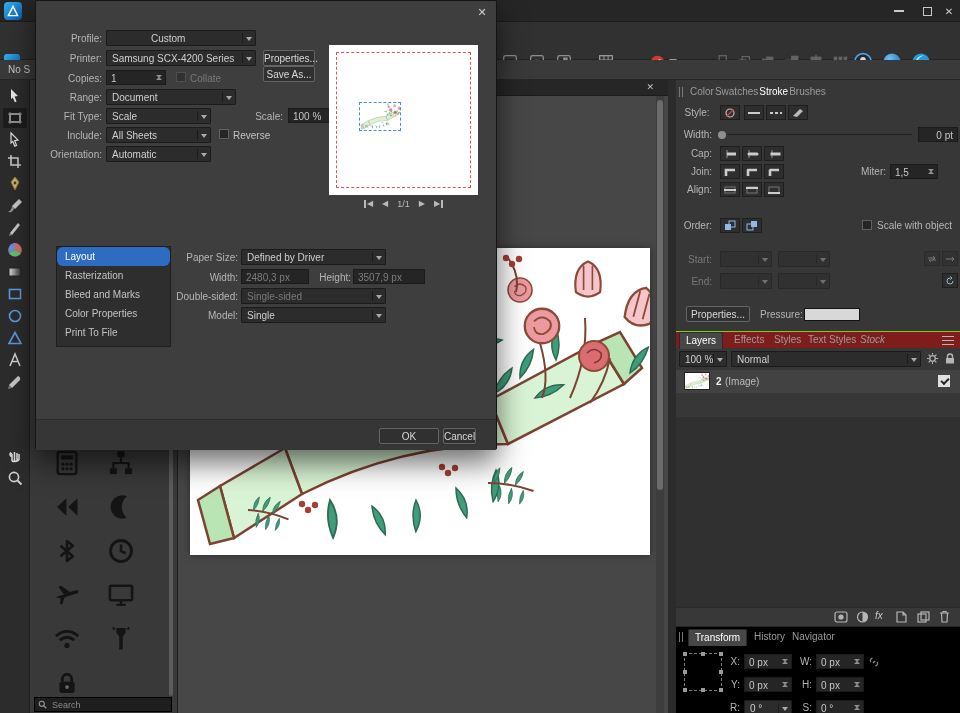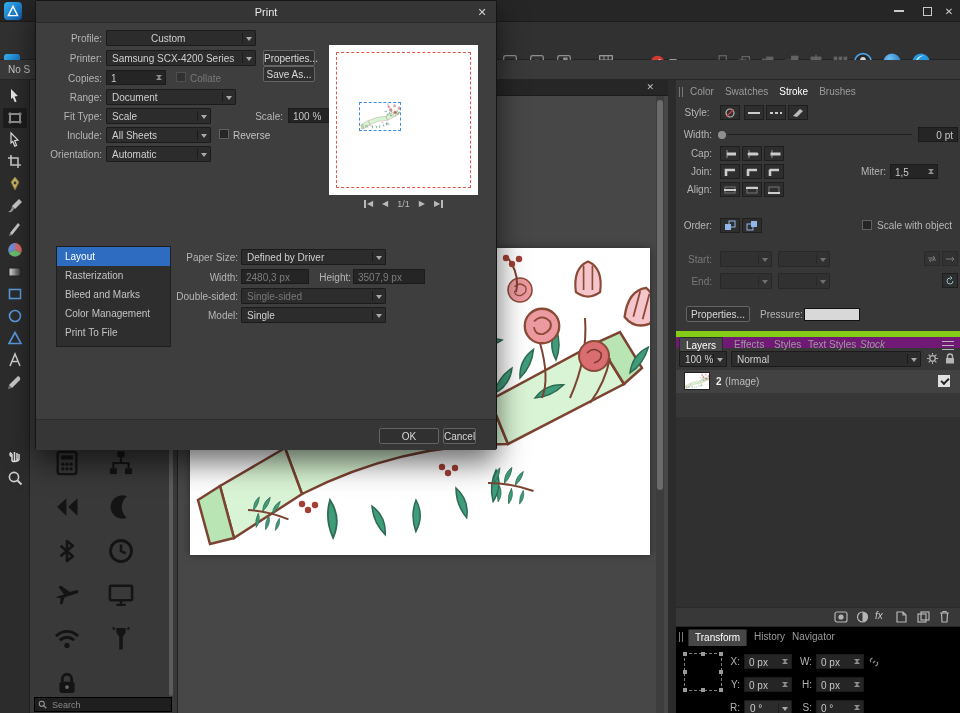--- a/index.html
+++ b/index.html
@@ -69,21 +69,21 @@
   
   .dialog{position:absolute;left:35px;top:0;width:462px;height:450px;background:#3e3e3e;border:1px solid #141414;border-radius:2px;
           box-shadow:0 12px 30px rgba(0,0,0,.6);z-index:50;}
   .dlg-title{position:absolute;left:0;top:0;width:100%;height:22px;background:#353535;border-bottom:1px solid #292929;
              display:flex;align-items:center;justify-content:center;color:#e8e8e8;font-size:11px;}
   .dlg-close{position:absolute;right:6px;top:3px;width:16px;height:16px;display:flex;align-items:center;justify-content:center;color:#cfcfcf;font-size:11px;}
   .preview{position:absolute;left:293px;top:44px;width:149px;height:150px;background:#fff;}
   .preview .margins{position:absolute;inset:7px;border:1px dashed #e2574e;}
   .pv-img{position:absolute;left:30px;top:57px;width:42px;height:29px;border:1px dashed #3e8ede;padding:0;}
   .listbox{position:absolute;left:20px;top:245px;width:115px;height:101px;background:#2e2e2e;border:1px solid #1e1e1e;}
-  .li{height:19px;line-height:19px;padding-left:8px;color:#c3c3c3;}
+  .li{height:19px;line-height:19px;padding-left:8px;color:#c3c3c3;border-radius:6px;}
   .li.sel{background:#2e6cc2;color:#fff;}
   .dlg-footer{position:absolute;left:0;top:418px;width:100%;height:31px;background:#363636;border-top:1px solid #2b2b2b;}
   .navrow{position:absolute;left:293px;top:196px;width:149px;height:13px;display:flex;align-items:center;justify-content:center;gap:9px;color:#b9b9b9;font-size:8px;}
   .navbar{display:inline-block;width:2px;height:8px;background:#b9b9b9;}
   .navgrp{display:flex;align-items:center;gap:1px;}
 </style>
 </head>
 <body>
 
 <svg width="0" height="0" style="position:absolute" aria-hidden="true">
@@ -468,21 +468,21 @@
         </svg>
     </div>
     <div class="vscroll">
         <div class="vthumb"></div>
       </div>
   </div>
 
   <div class="rpanel">
 
     <div class="abs" style="left:3px;top:7px;"><span class="grip"></span></div>
-    <div class="abs" style="left:14px;top:6px;display:flex;gap:11px;">
+    <div class="abs" style="left:14px;top:6px;display:flex;gap:1px;">
       <span class="ptab">Color</span>
       <span class="ptab">Swatches</span>
       <span class="ptab on">Stroke</span>
       <span class="ptab">Brushes</span>
     </div>
 
     <span class="lbl" style="left:6px;top:27px;width:30px;text-align:center;">Style:</span>
     <span class="pbtn" style="left:44px;top:25px;">
         <svg width="14" height="10" viewBox="0 0 14 10">
           <circle cx="7" cy="5" r="4" fill="none" stroke="#bbb" stroke-width="1.2"></circle>
@@ -605,21 +605,21 @@
     <span class="pbtn" style="left:266px;top:193px;width:16px;">
         <svg width="10" height="10" viewBox="0 0 10 10">
           <path d="M8,5 A3,3 0 1 1 5,2 M5,0.5 L7,2 L5,3.5" stroke="#9bc" fill="none"></path>
         </svg>
       </span>
 
     <span class="btn" style="left:10px;top:226px;width:64px;">Properties...</span>
     <span class="abs" style="left:84px;top:229px;color:#b5b5b5;">Pressure:</span>
     <span class="abs" style="left:128px;top:228px;width:56px;height:13px;background:#d8d8d8;border:1px solid #111;"></span>
 
-    <div class="abs" style="left:0;top:251px;width:284px;height:17px;background:#701a75;border-top:6px solid #84cc16;">
+    <div class="abs" style="left:0;top:251px;width:284px;height:17px;background:#7f1d1d;border-top:1px solid #84cc16;">
       <span class="abs boxtab on" style="left:3px;top:0;">Layers</span>
       <span class="abs boxtab" style="left:52px;top:0;">Effects</span>
       <span class="abs boxtab" style="left:92px;top:0;">Styles</span>
       <span class="abs boxtab" style="left:126px;top:0;">Text Styles</span>
       <span class="abs boxtab" style="left:178px;top:0;font-style:italic;">Stock</span>
       <span class="abs hamb" style="right:6px;top:4px;"></span>
     </div>
     <span class="dd" style="left:3px;top:271px;width:48px;">100 %</span>
     <span class="dd" style="left:55px;top:271px;width:190px;">Normal</span>
     <span class="abs" style="left:250px;top:272px;"><svg width="13" height="13" viewBox="0 0 14 14">
@@ -694,23 +694,20 @@
       <span class="inp spin" style="left:140px;top:50px;width:48px;">0 px</span>
 
       <span class="lbl" style="left:52px;top:75px;width:12px;">R:</span>
       <span class="dd" style="left:68px;top:73px;width:48px;">0 °</span>
       <span class="lbl" style="left:122px;top:75px;width:14px;">S:</span>
       <span class="inp spin" style="left:140px;top:73px;width:48px;">0 °</span>
     </div>
   </div>
 
   <div class="dialog">
-    <div class="dlg-title">
-      <span>Print</span>
-    </div>
     <span class="dlg-close">✕</span>
 
     <span class="lbl" style="left:2px;top:32px;width:64px;">Profile:</span>
     <span class="dd" style="left:70px;top:29px;width:150px;padding-left:44px;">Custom</span>
     <span class="btn" style="left:227px;top:29px;width:52px;margin-top:36px;">Save As...</span>
 
     <span class="lbl" style="left:2px;top:52px;width:64px;">Printer:</span>
     <span class="dd" style="left:70px;top:49px;width:150px;">Samsung SCX-4200 Series</span>
     <span class="btn" style="left:227px;top:49px;width:52px;">Properties...</span>
 
@@ -758,21 +755,21 @@
       <span class="navgrp">
           <span>▶</span>
           <span class="navbar"></span>
         </span>
     </div>
 
     <div class="listbox">
       <div class="li sel">Layout</div>
       <div class="li">Rasterization</div>
       <div class="li">Bleed and Marks</div>
-      <div class="li">Color Management</div>
+      <div class="li">Color Properties</div>
       <div class="li">Print To File</div>
     </div>
 
     <span class="lbl" style="left:120px;top:251px;width:82px;">Paper Size:</span>
     <span class="dd" style="left:205px;top:248px;width:145px;">Defined by Driver</span>
 
     <span class="lbl" style="left:150px;top:271px;width:52px;">Width:</span>
     <span class="inp dis" style="left:205px;top:268px;width:68px;">2480,3 px</span>
     <span class="lbl" style="left:281px;top:271px;width:34px;">Height:</span>
     <span class="inp dis" style="left:317px;top:268px;width:72px;">3507,9 px</span>

